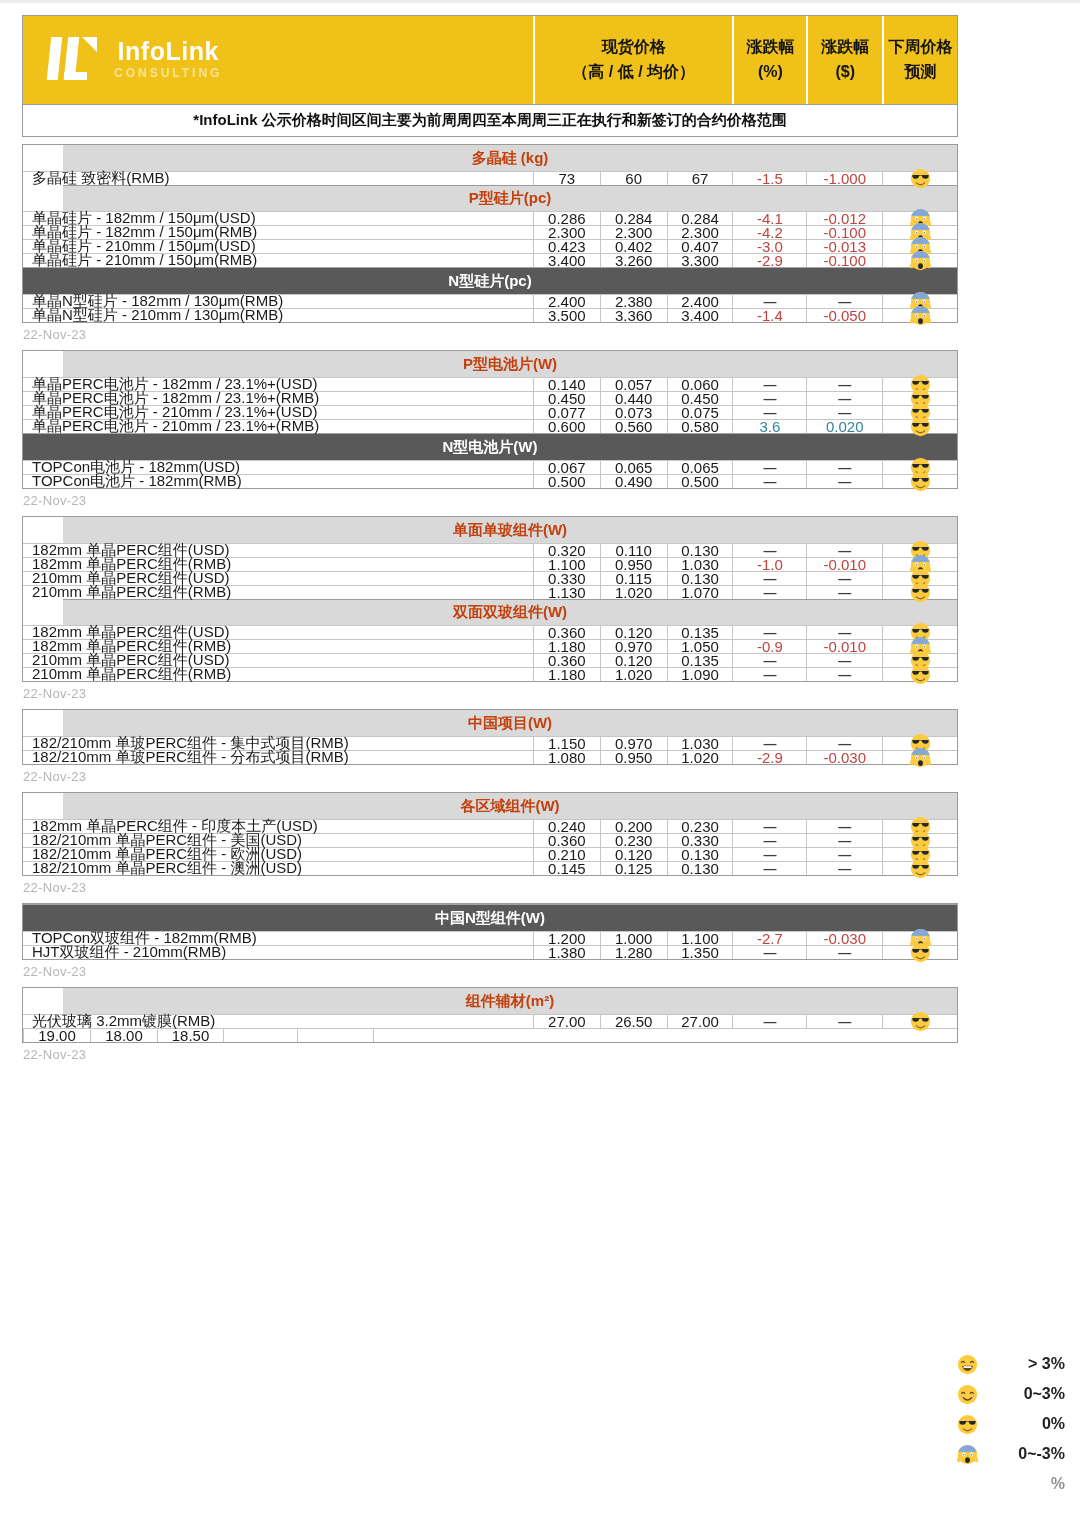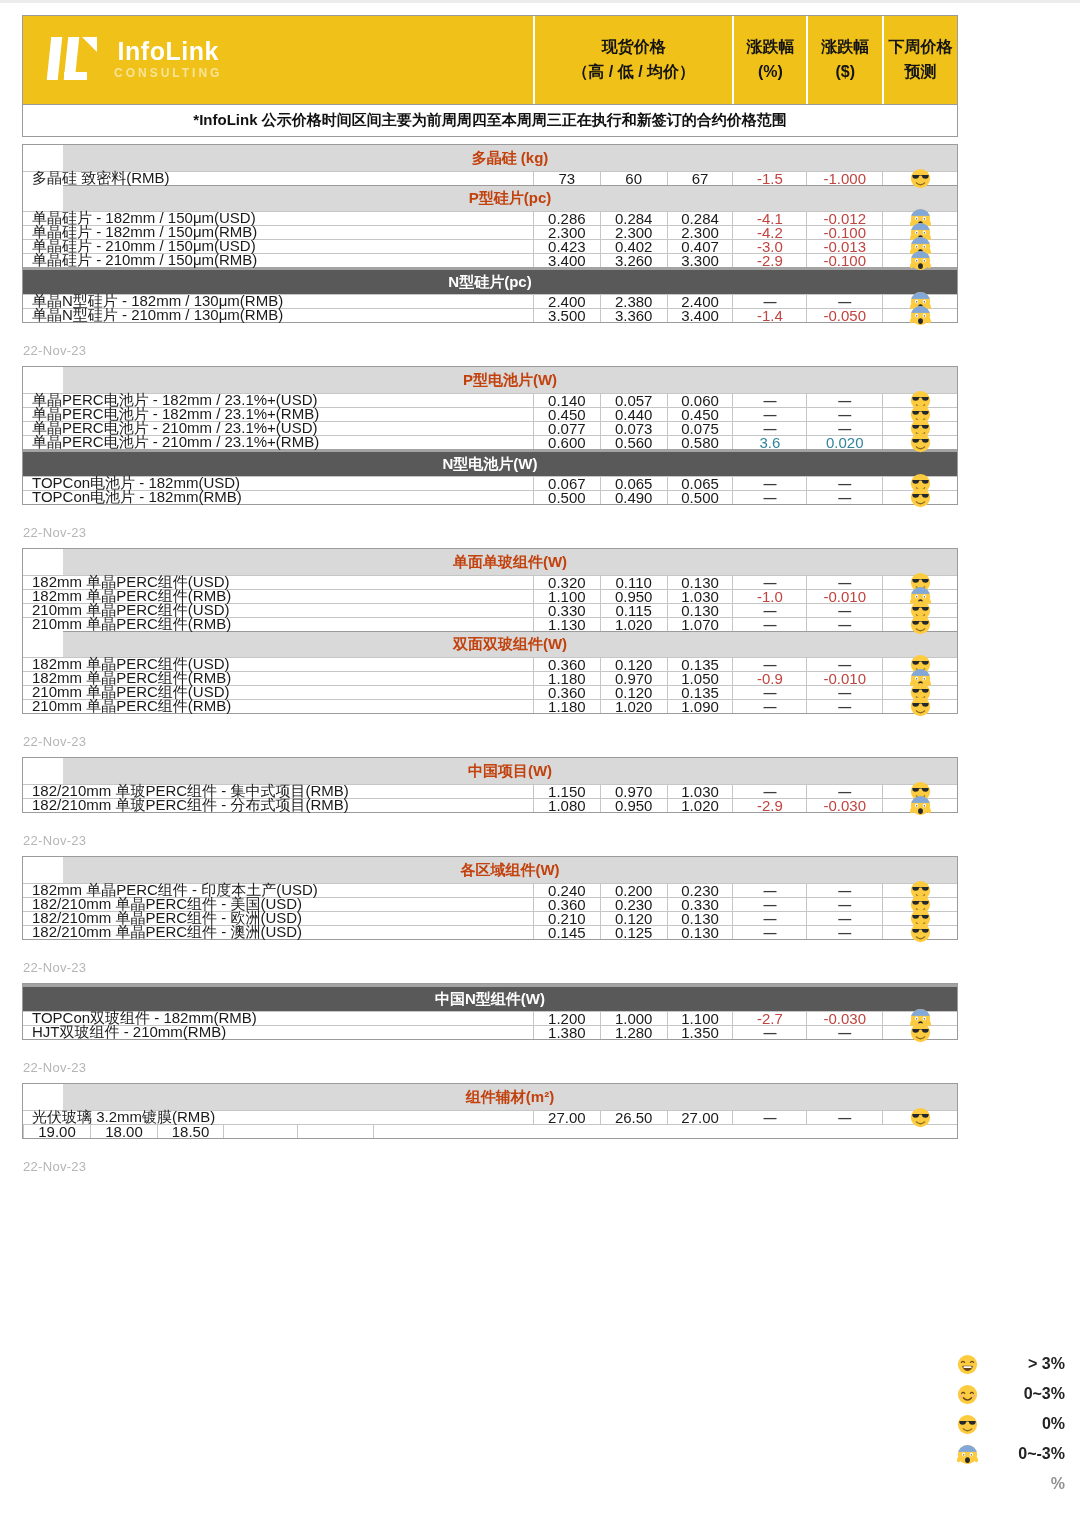--- a/index.html
+++ b/index.html
@@ -44,35 +44,35 @@
 
   
   #tables-mount { margin-top:7px; }
   .price-table { border:1px solid #9b9b9b; background:#fff; }
   .price-table > :first-child { border-top:none; }
   .section {
     display:flex; align-items:center; justify-content:center;
     font-weight:bold; font-size:15px; height:26px; border-top:1px solid #9b9b9b;
   }
   .section.light { background:#D9D9D9; color:#c2410c;margin-left:40px; }
-  .section.dark  { background:#595959; color:#ffffff; height:27px; border-top:3px solid #a3a3a3; }
+  .section.dark  { background:#595959; color:#ffffff; height:27px; border-top:1px solid #a3a3a3; }
   .row { display:flex; height:14px; border-top:1px solid #c6c6c6; background:#fff; }
   .cell {
     display:flex; align-items:center; justify-content:center;
     border-left:1px solid #c6c6c6; font-size:15px; color:#1a1a1a;
   }
   .cell.label { width:511px; justify-content:flex-start; padding-left:9px; border-left:none; }
   .cell.high { width:67px; } .cell.low { width:67px; } .cell.avg { width:66px; }
   .cell.pct { width:74px; } .cell.abs { width:76px; } .cell.fc { width:75px; }
   .cell.neg { color:#C0443F; }
   .cell.pos { color:#31849B; }
   .cell.dash { color:#3d3d3d; font-weight:bold; font-size:13px; }
   .emoji { display:flex; align-items:center; }
 
-  .date { height:15px; font-size:13px; color:#b5b5b5; margin:20px 0 8px 1px; letter-spacing:.3px; }
+  .date { height:15px; font-size:13px; color:#b5b5b5; margin:4px 0 8px 1px; letter-spacing:.3px; }
 
   
   #legend { position:absolute; left:957px; top:1349px; width:108px; z-index:6; }
   .legend-item { height:30px; display:flex; align-items:center; }
   .legend-icon { width:26px; display:flex; align-items:center; }
   .legend-label { flex:1; text-align:right; font-size:16px; font-weight:bold; color:#222; }
   .legend-item.partial { opacity:.5; }
 
   
   #erase-overlay { position:absolute; left:734px; top:1463px; width:346px; height:33px; background:#ffffff; z-index:5; }

